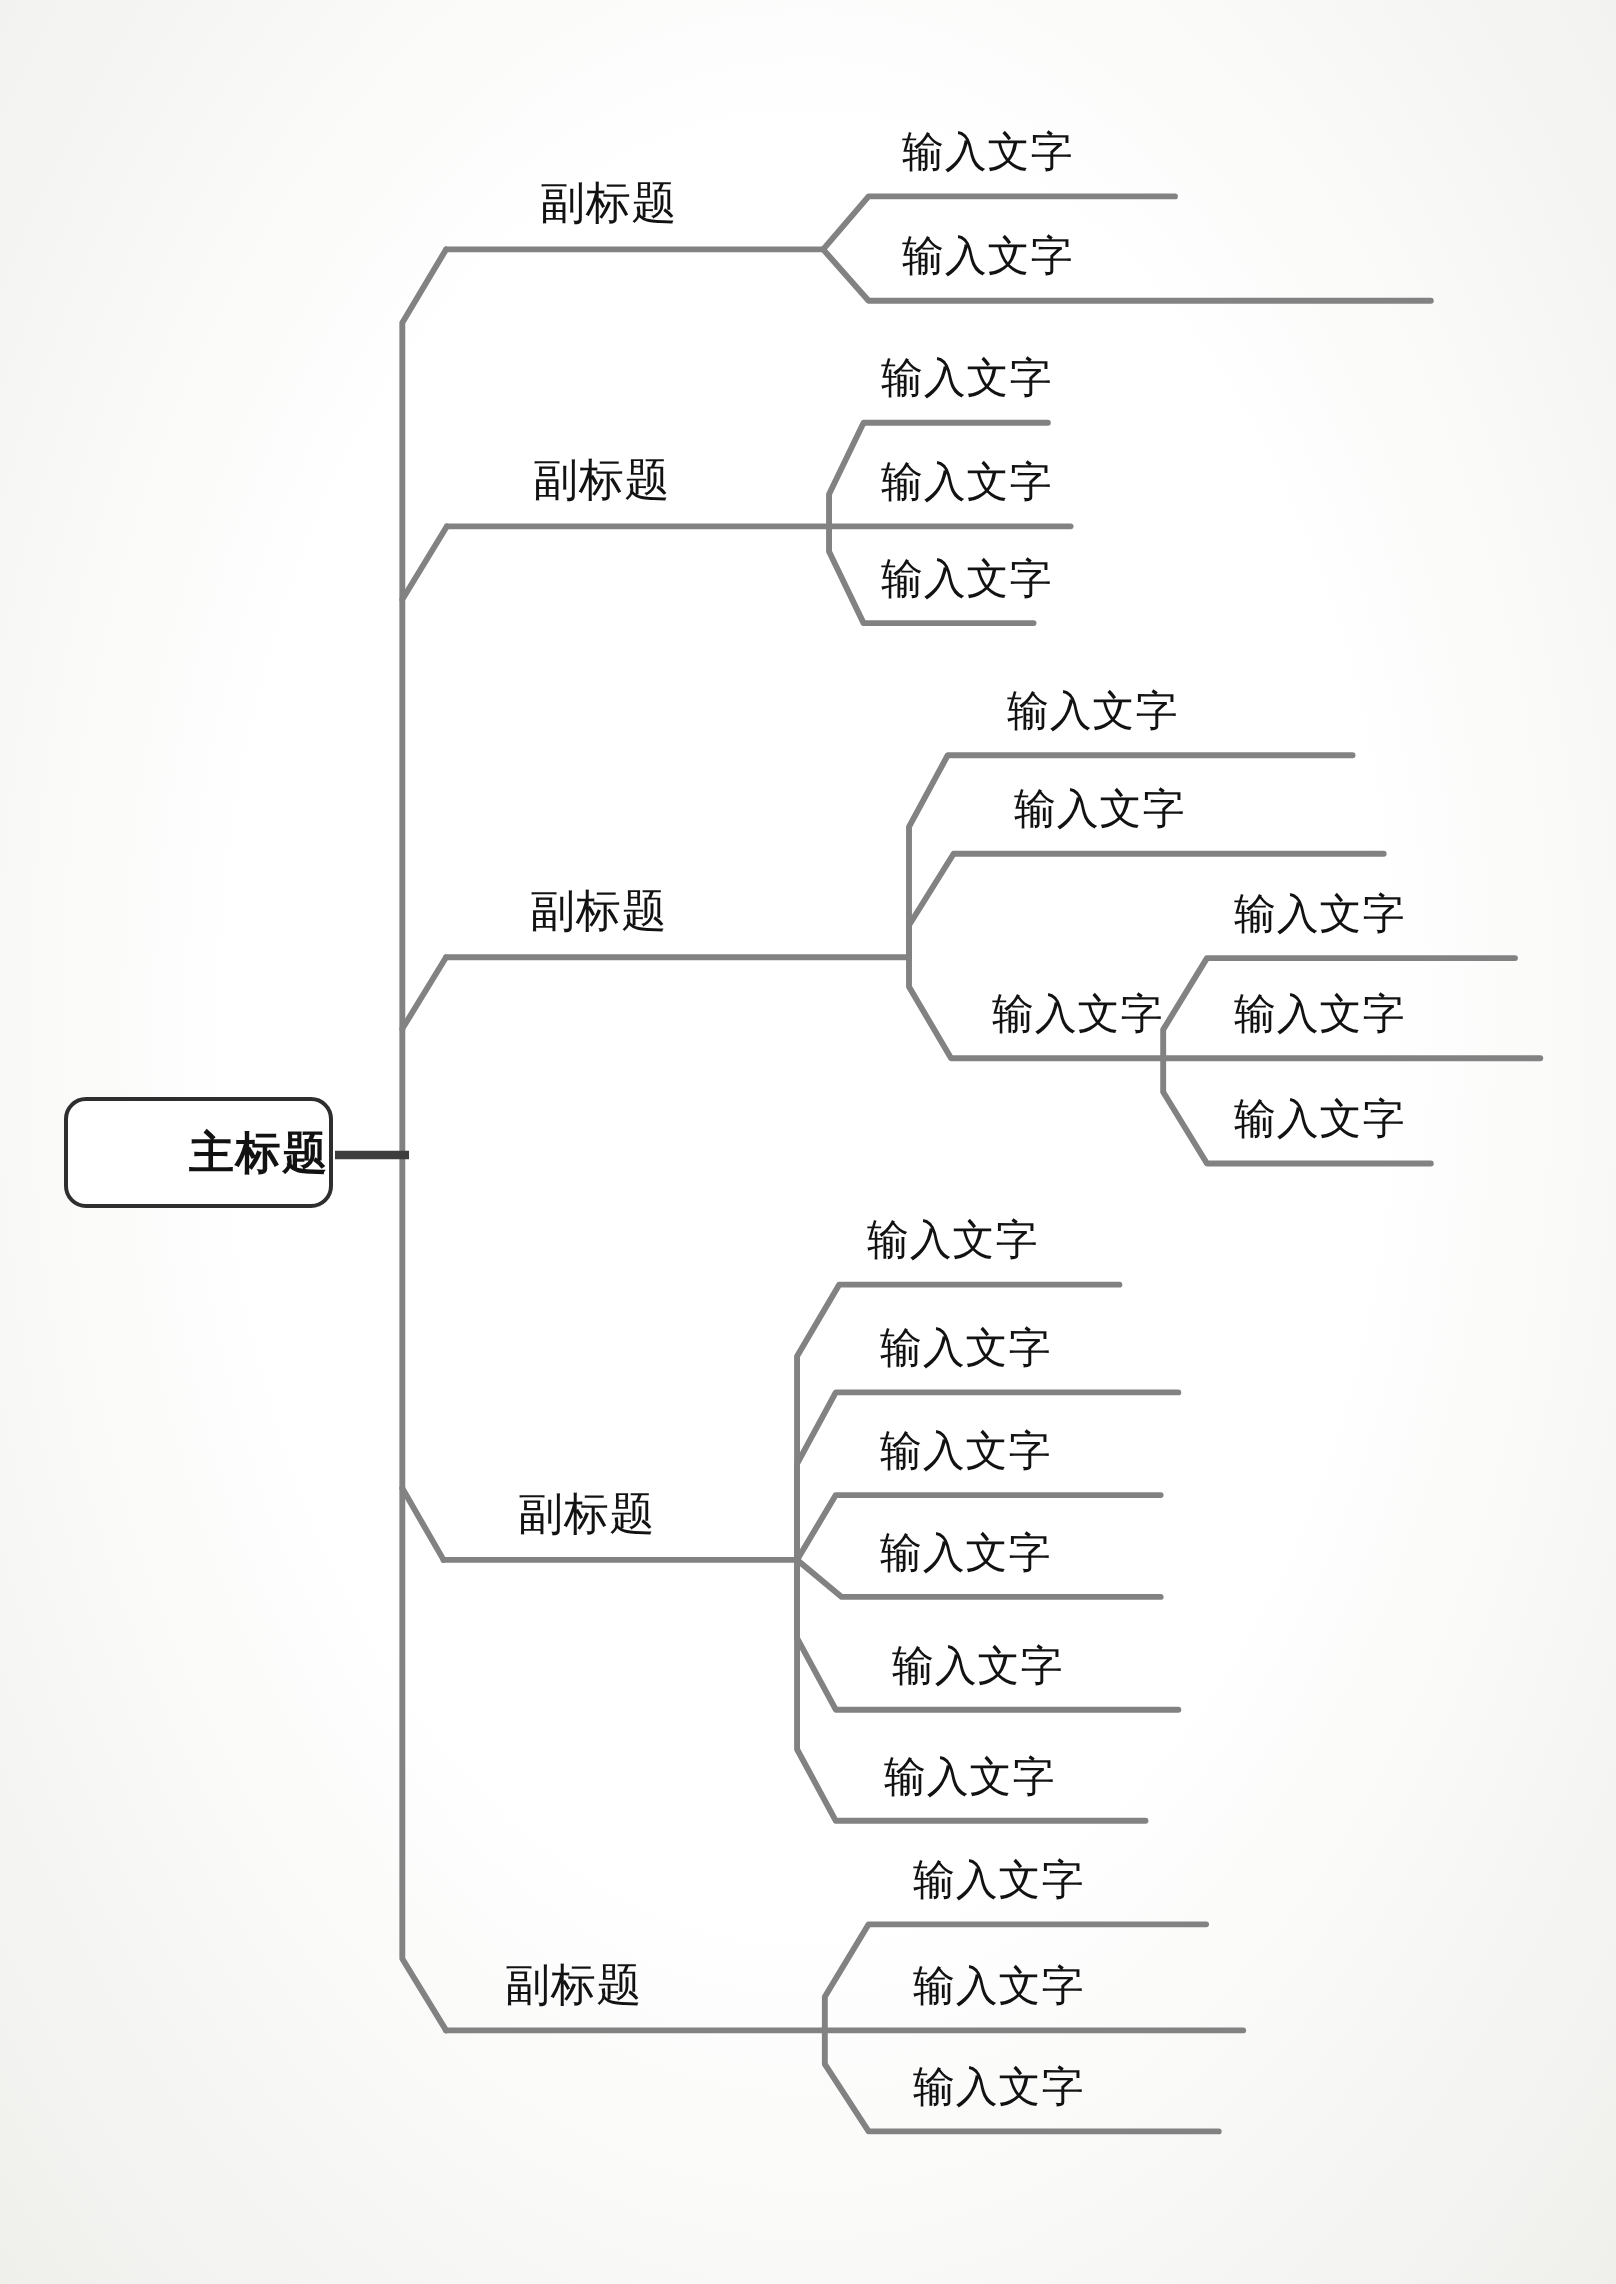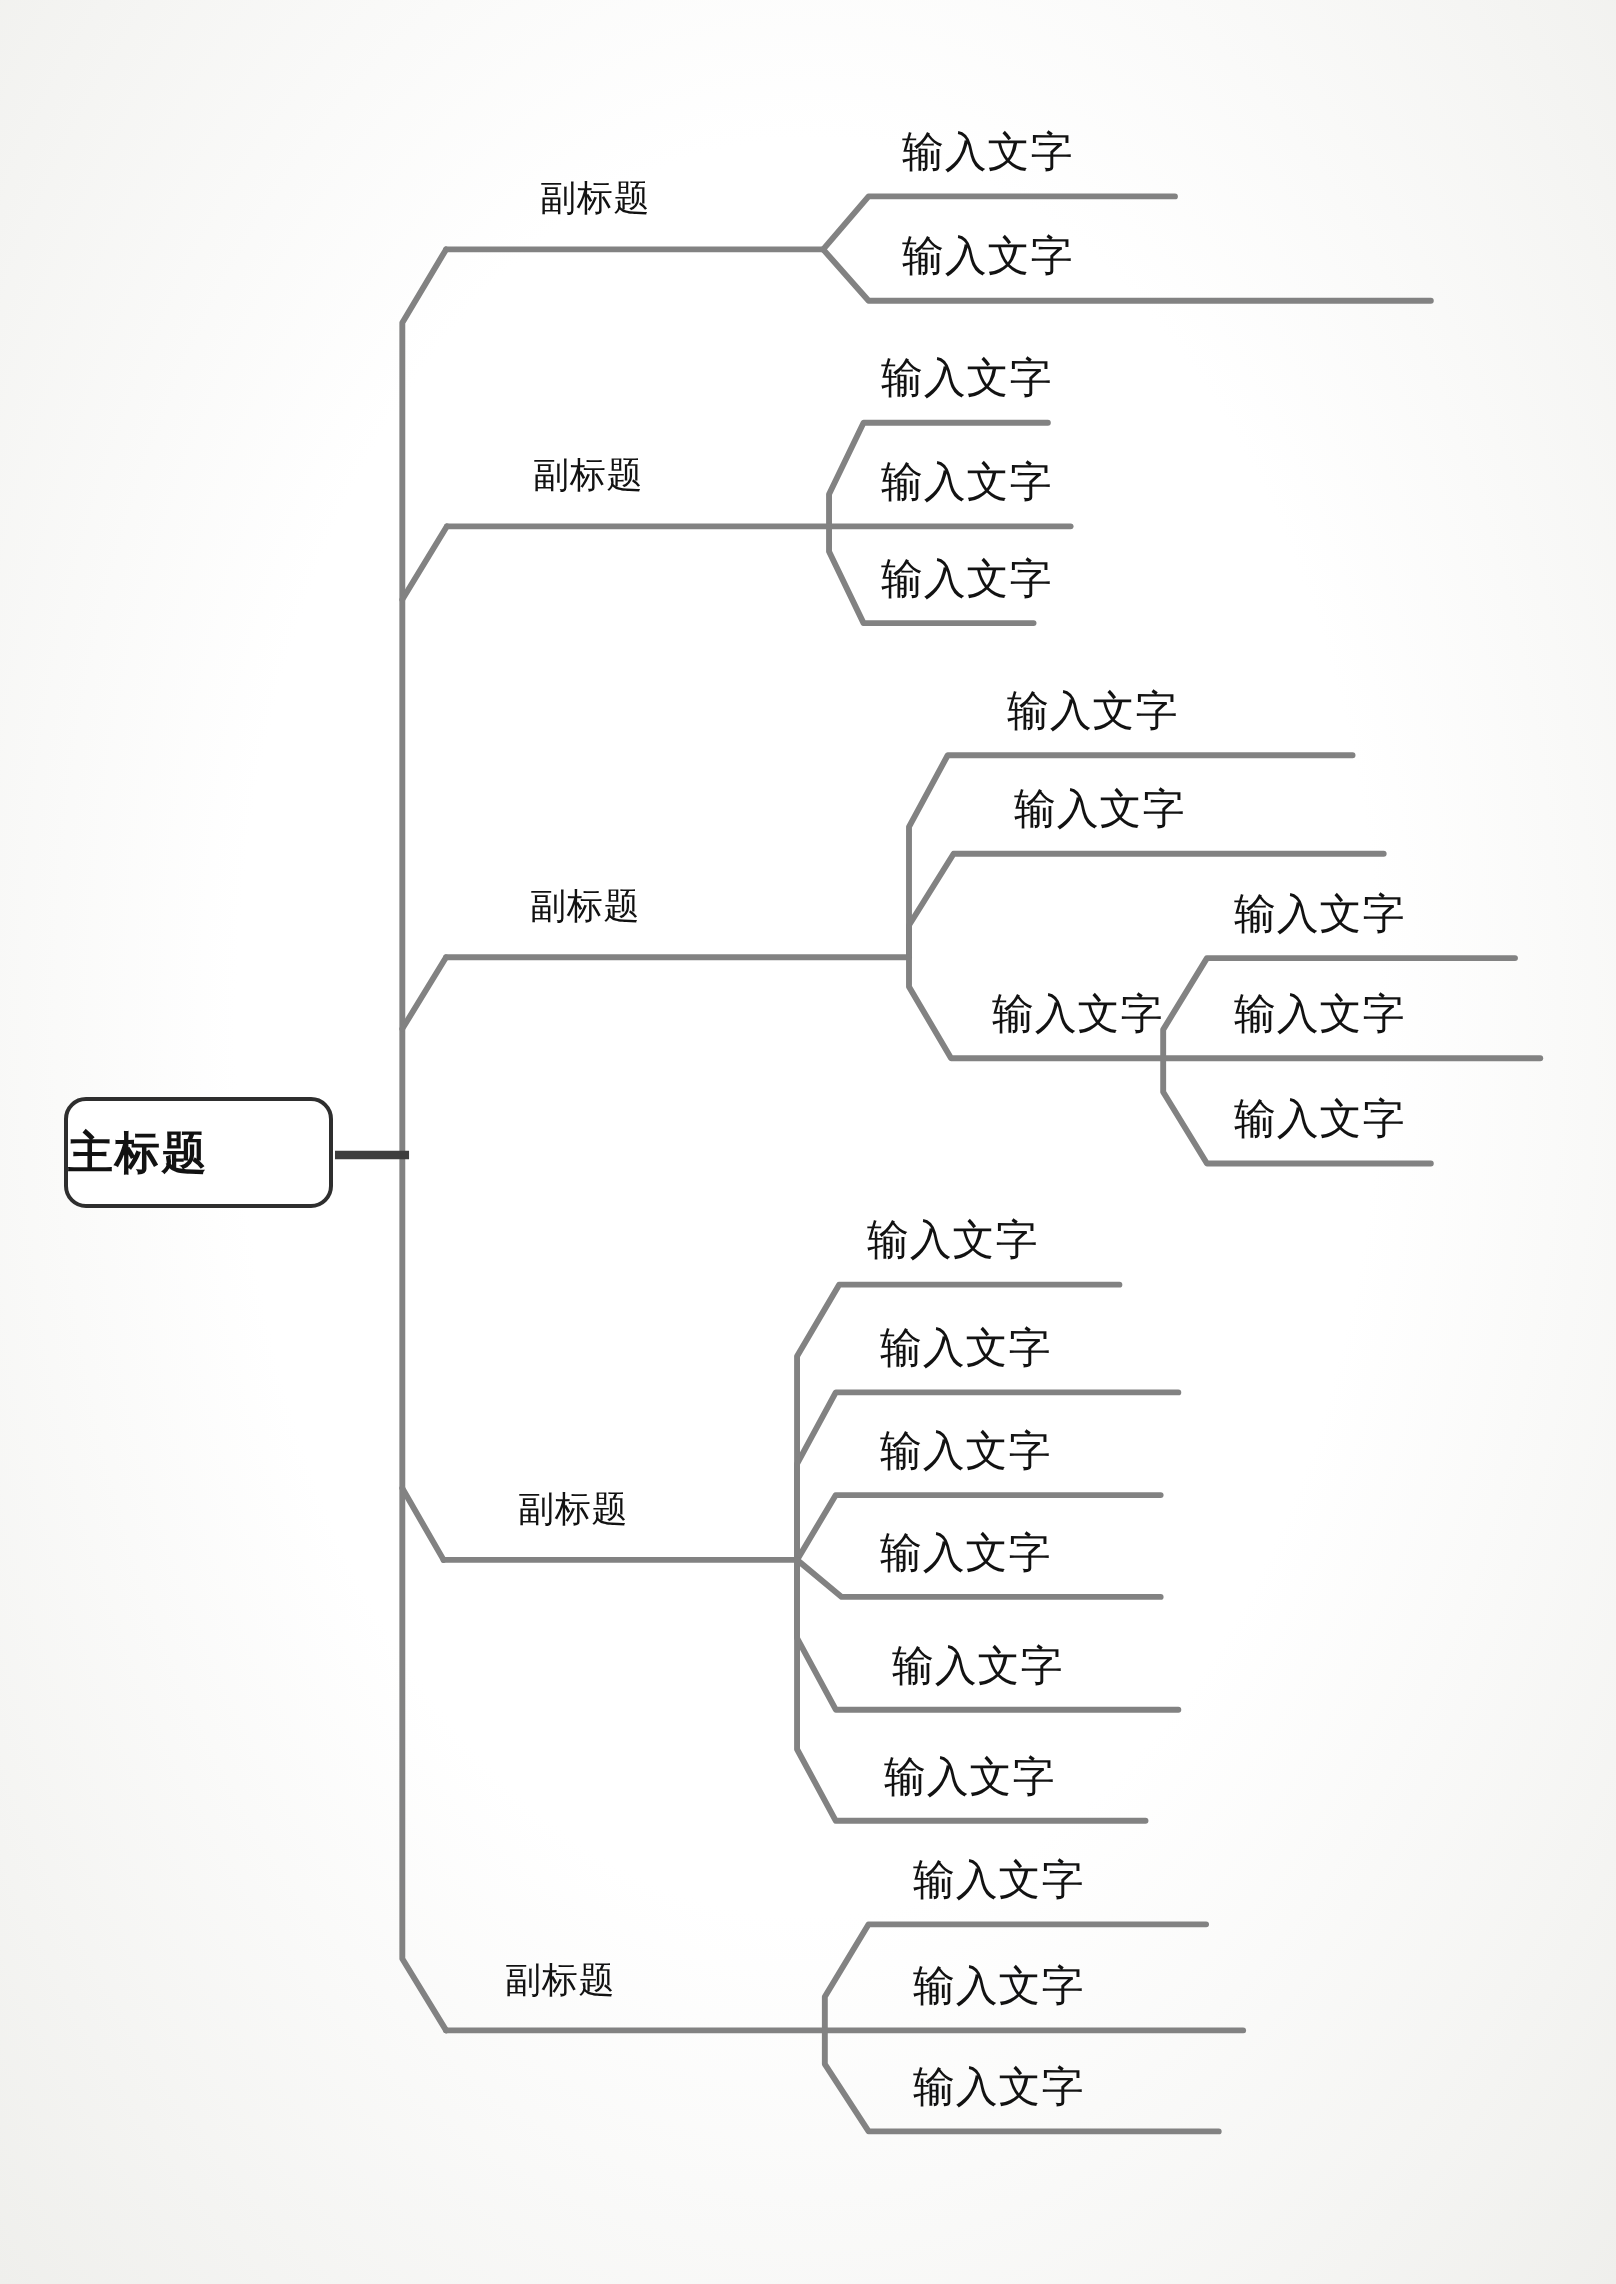--- a/index.html
+++ b/index.html
@@ -40,33 +40,33 @@
     stroke-linecap:butt;
   }
   .topic{
     position:absolute;
     white-space:nowrap;
     color:var(--text-color);
     font-weight:400;
     line-height:1.1;
     cursor:default;
   }
-  .topic.branch{ font-size:36px; letter-spacing:0.8px; }
+  .topic.branch{ font-size:45px; letter-spacing:0.8px; }
   .topic.child{  font-size:42px; letter-spacing:0.8px; }
   .root-box{
     position:absolute;
     left:64px; top:1097px;
     width:269px; height:111px;
     background:var(--root-fill);
     border:4.2px solid var(--root-border-color);
     border-radius:22px;
     box-sizing:border-box;
     display:flex;
     align-items:center;
-    justify-content:flex-start;
+    justify-content:flex-end;
   }
   .root-box span{
     font-size:45px;
     font-weight:700;
     letter-spacing:1.7px;
     color:var(--text-color);
   }
 </style>
 </head>
 <body>

